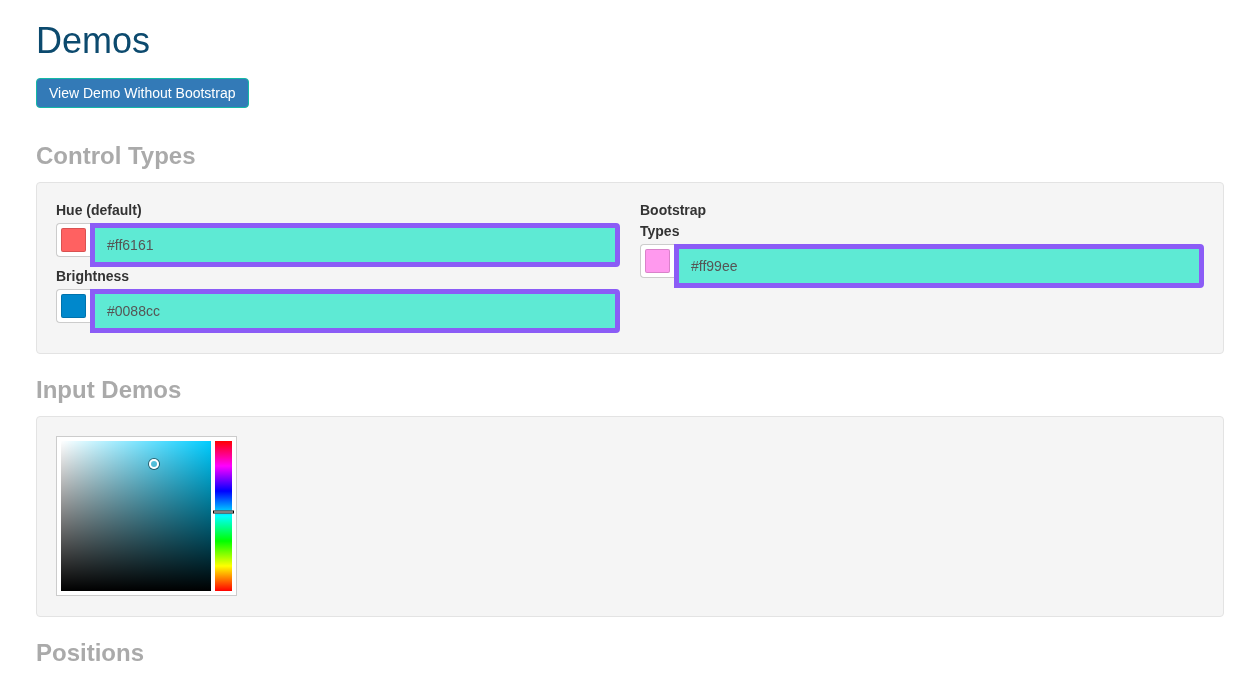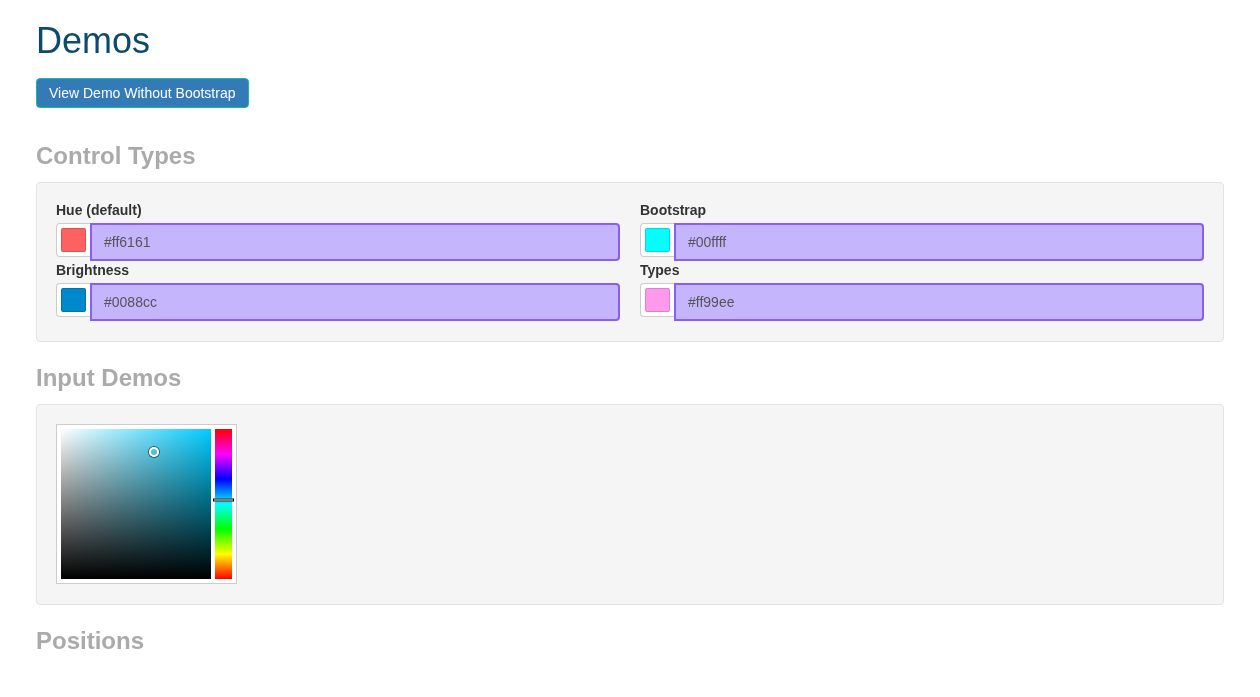--- a/index.html
+++ b/index.html
@@ -82,22 +82,22 @@
       height: 100%;
       border-radius: 2px;
       border: 1px solid rgba(0,0,0,0.15);
     }
     .form-control {
       flex: 1;
       height: 34px;
       padding: 17px 12px;
       font-size: 14px;
       color: #555;
-      background: #c4b5fd;
-      border: 2px solid #8b5cf6;
+      background: #5eead4;
+      border: 5px solid #8b5cf6;
       border-radius: 0 4px 4px 0;
       outline: none;
     }
     .hidden-bar {
       height: 28px;
       width: 100%;
       border-radius: 2px;
     }
     .inline-picker {
       display: inline-block;
@@ -176,26 +176,20 @@
           <span class="swatch">
             <span class="swatch-inner" style="background: rgb(0, 136, 204);"></span>
           </span>
           <input class="form-control" value="#0088cc" style="">
         </div>
       </div>
     </div>
     <div class="col">
       <div class="form-group">
         <label>Bootstrap</label>
-        <div class="input-group">
-          <span class="swatch">
-            <span class="swatch-inner" style="background: rgb(0, 255, 255);"></span>
-          </span>
-          <input class="form-control" value="#00ffff" style="">
-        </div>
       </div>
       <div class="form-group">
         <label>Types</label>
         <div class="input-group">
           <span class="swatch">
             <span class="swatch-inner" style="background: rgb(255, 153, 238);"></span>
           </span>
           <input class="form-control" value="#ff99ee" style="">
         </div>
       </div>

